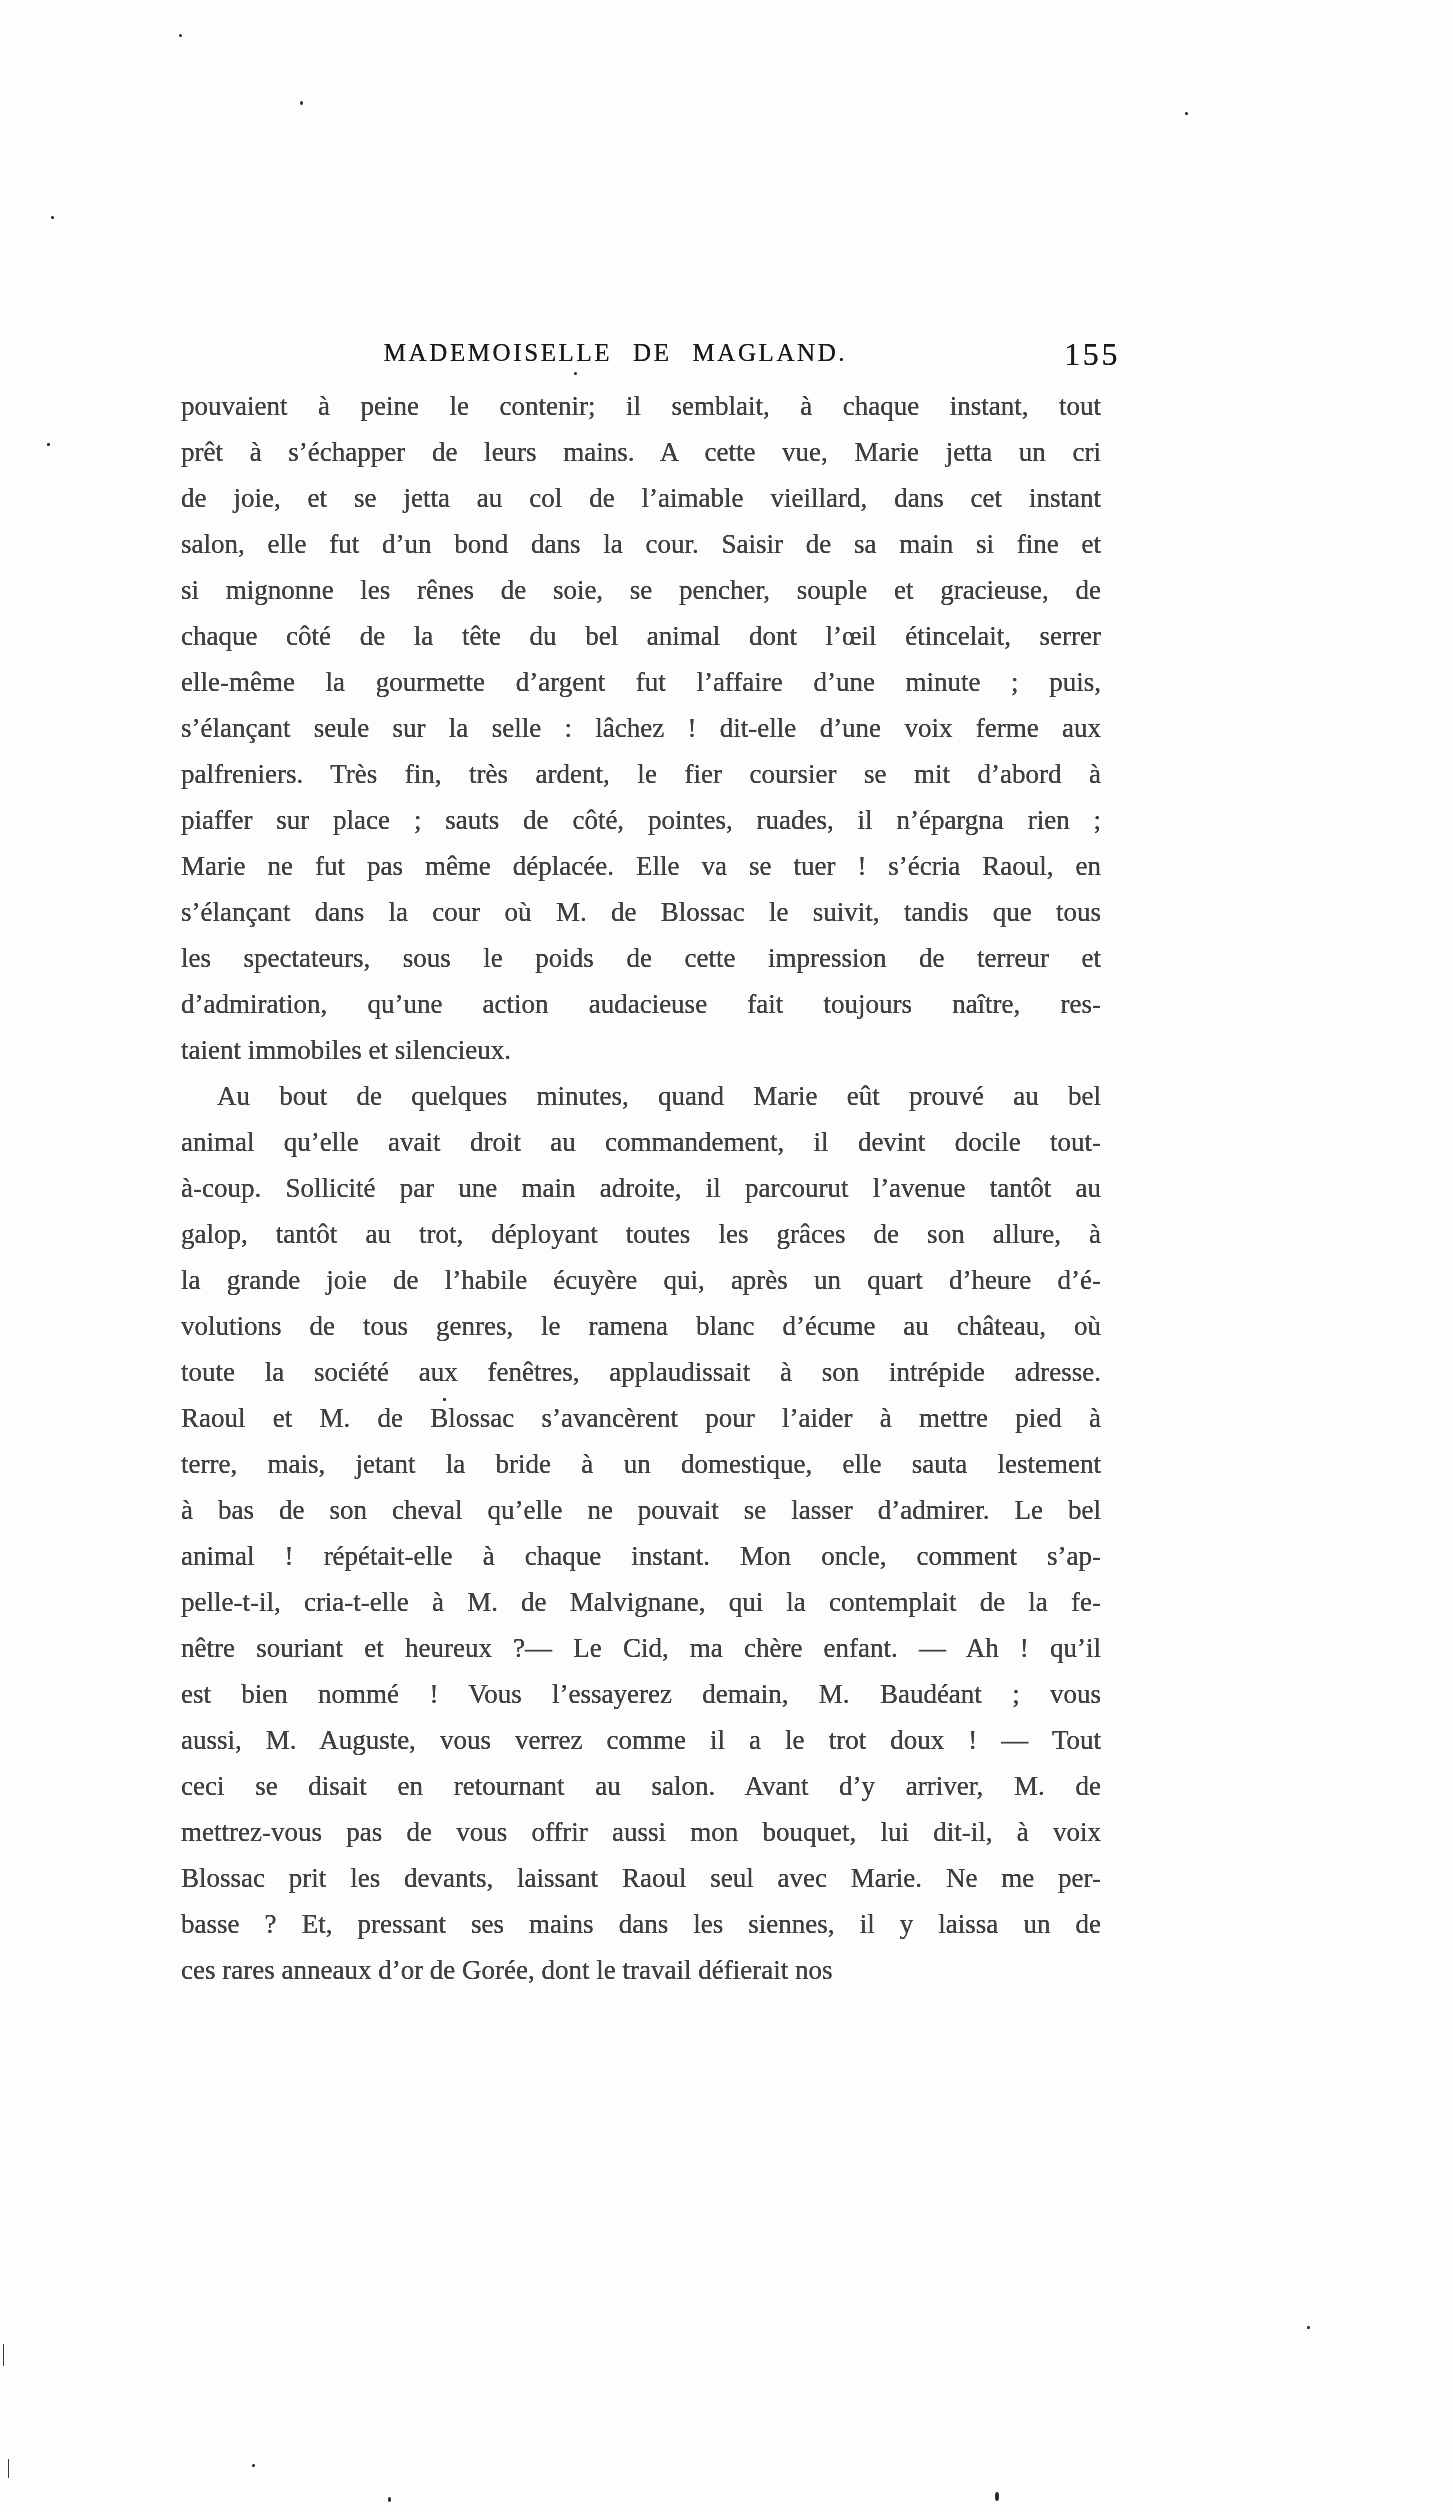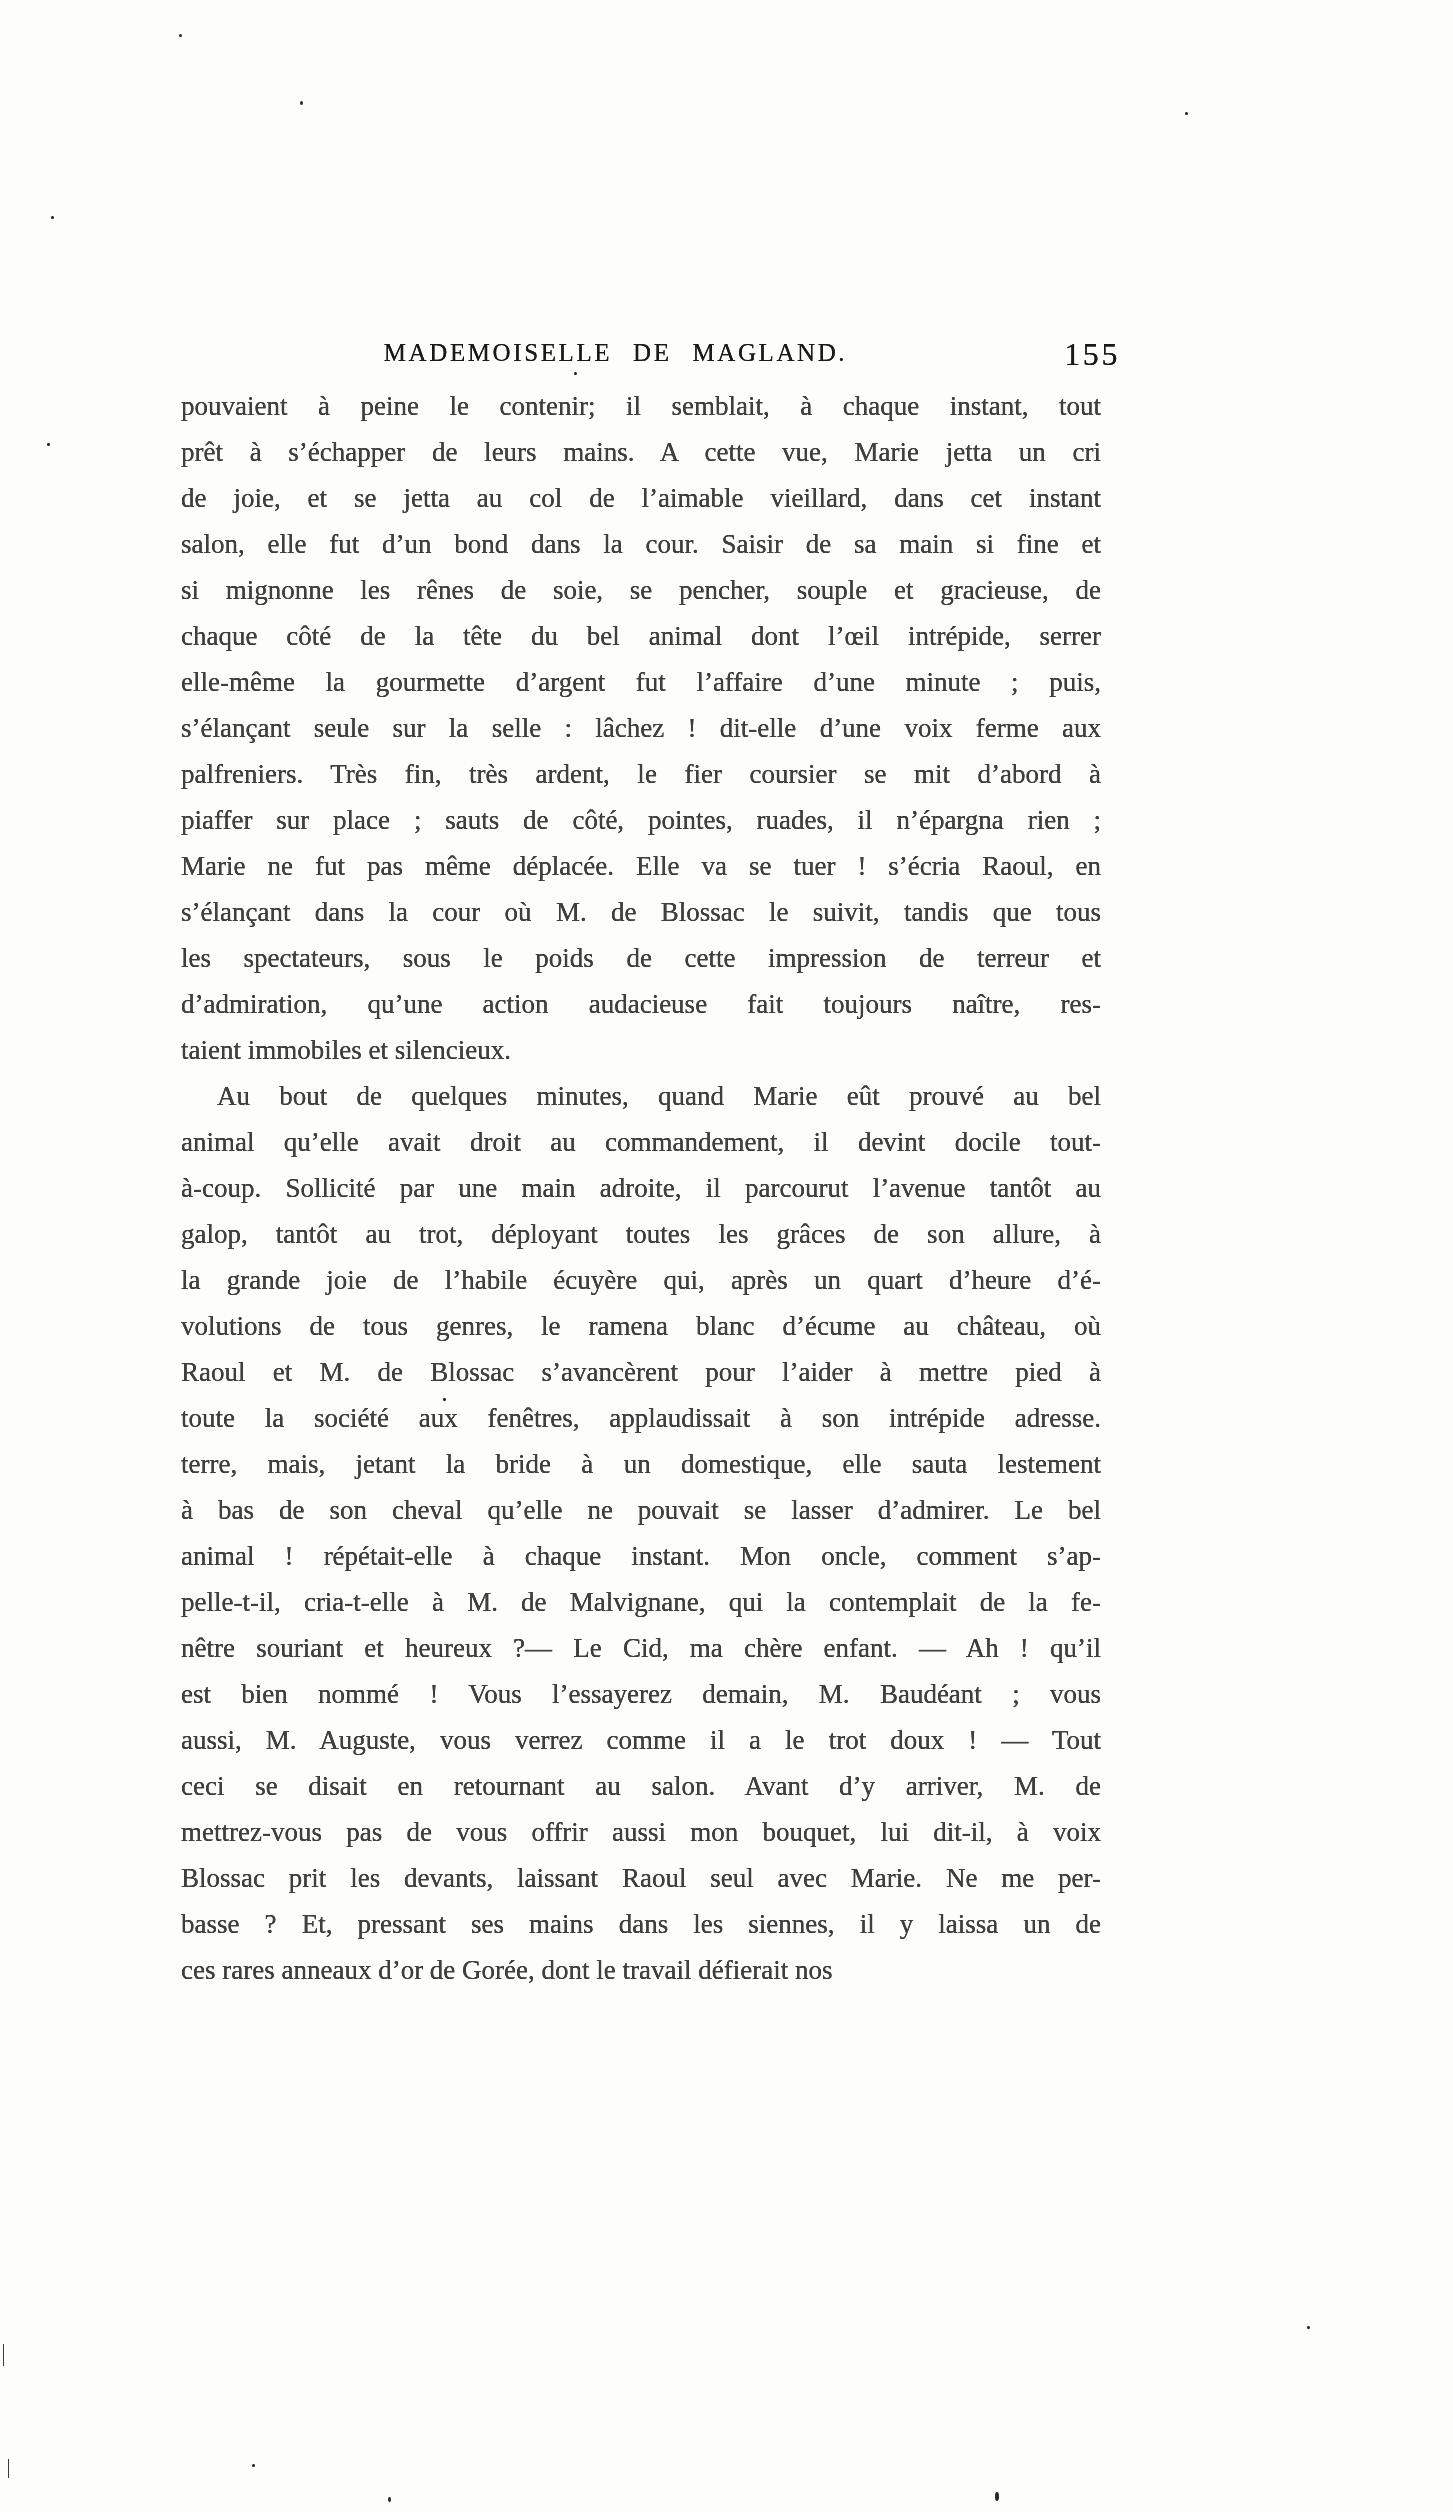--- a/index.html
+++ b/index.html
@@ -90,38 +90,38 @@
     <div class="header-title">MADEMOISELLE DE MAGLAND.</div>
     <div class="page-number">155</div>
   </div>
 
   <div class="body-text">
       <div class="line">pouvaient à peine le contenir; il semblait, à chaque instant, tout</div>
       <div class="line">prêt à s’échapper de leurs mains. A cette vue, Marie jetta un cri</div>
       <div class="line">de joie, et se jetta au col de l’aimable vieillard, dans cet instant</div>
       <div class="line">salon, elle fut d’un bond dans la cour. Saisir de sa main si fine et</div>
       <div class="line">si mignonne les rênes de soie, se pencher, souple et gracieuse, de</div>
-      <div class="line">chaque côté de la tête du bel animal dont l’œil intrépide, serrer</div>
+      <div class="line">chaque côté de la tête du bel animal dont l’œil étincelait, serrer</div>
       <div class="line">elle-même la gourmette d’argent fut l’affaire d’une minute ; puis,</div>
       <div class="line">s’élançant seule sur la selle : lâchez ! dit-elle d’une voix ferme aux</div>
       <div class="line">palfreniers. Très fin, très ardent, le fier coursier se mit d’abord à</div>
       <div class="line">piaffer sur place ; sauts de côté, pointes, ruades, il n’épargna rien ;</div>
       <div class="line">Marie ne fut pas même déplacée. Elle va se tuer ! s’écria Raoul, en</div>
       <div class="line">s’élançant dans la cour où M. de Blossac le suivit, tandis que tous</div>
       <div class="line">les spectateurs, sous le poids de cette impression de terreur et</div>
       <div class="line">d’admiration, qu’une action audacieuse fait toujours naître, res-</div>
       <div class="line para-end">taient immobiles et silencieux.</div>
       <div class="line indent">Au bout de quelques minutes, quand Marie eût prouvé au bel</div>
       <div class="line">animal qu’elle avait droit au commandement, il devint docile tout-</div>
       <div class="line">à-coup. Sollicité par une main adroite, il parcourut l’avenue tantôt au</div>
       <div class="line">galop, tantôt au trot, déployant toutes les grâces de son allure, à</div>
       <div class="line">la grande joie de l’habile écuyère qui, après un quart d’heure d’é-</div>
       <div class="line">volutions de tous genres, le ramena blanc d’écume au château, où</div>
+      <div class="line">toute la société aux fenêtres, applaudissait à son intrépide adresse.</div>
       <div class="line">Raoul et M. de Blossac s’avancèrent pour l’aider à mettre pied à</div>
-      <div class="line">toute la société aux fenêtres, applaudissait à son intrépide adresse.</div>
       <div class="line">terre, mais, jetant la bride à un domestique, elle sauta lestement</div>
       <div class="line">à bas de son cheval qu’elle ne pouvait se lasser d’admirer. Le bel</div>
       <div class="line">animal ! répétait-elle à chaque instant. Mon oncle, comment s’ap-</div>
       <div class="line">pelle-t-il, cria-t-elle à M. de Malvignane, qui la contemplait de la fe-</div>
       <div class="line">nêtre souriant et heureux ?— Le Cid, ma chère enfant. — Ah ! qu’il</div>
       <div class="line">est bien nommé ! Vous l’essayerez demain, M. Baudéant ; vous</div>
       <div class="line">aussi, M. Auguste, vous verrez comme il a le trot doux ! — Tout</div>
       <div class="line">ceci se disait en retournant au salon. Avant d’y arriver, M. de</div>
       <div class="line">mettrez-vous pas de vous offrir aussi mon bouquet, lui dit-il, à voix</div>
       <div class="line">Blossac prit les devants, laissant Raoul seul avec Marie. Ne me per-</div>

